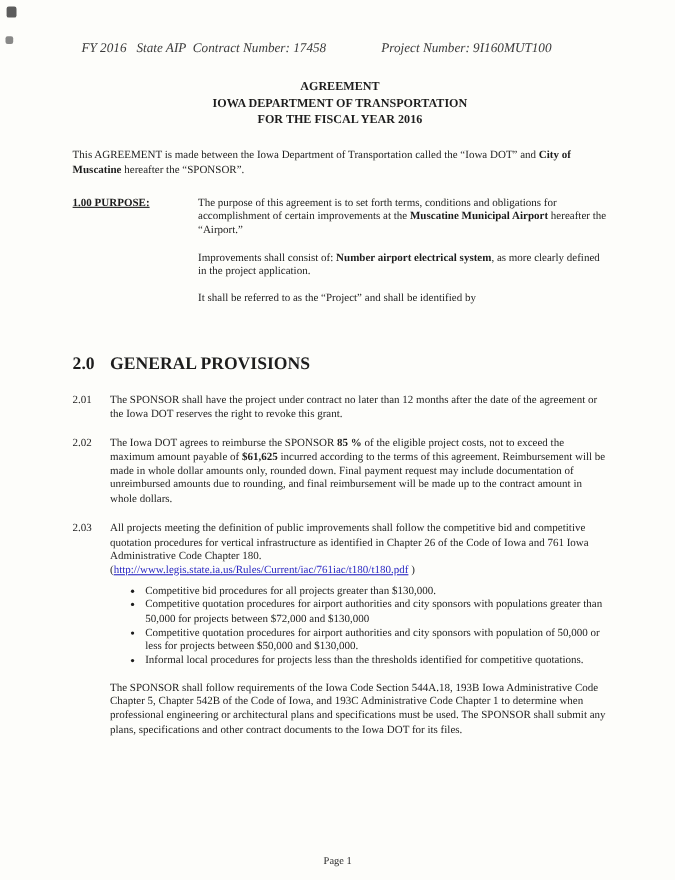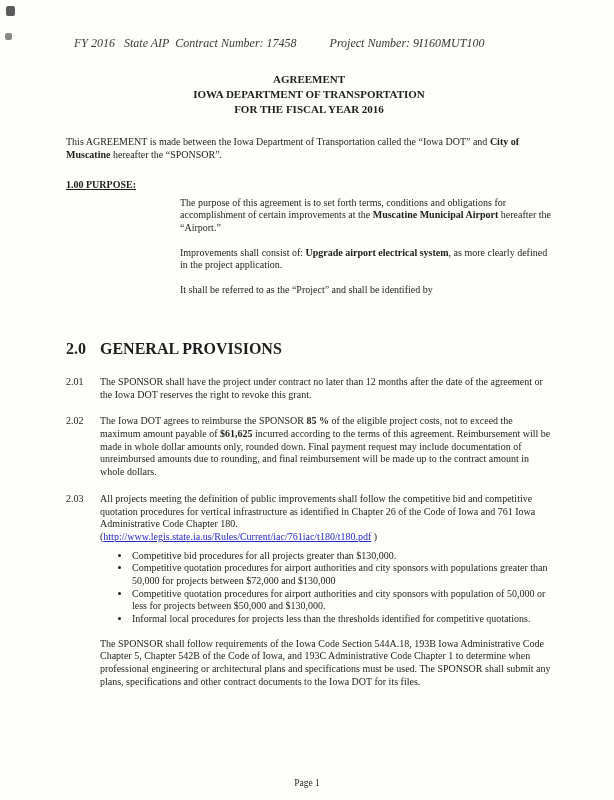--- a/index.html
+++ b/index.html
@@ -9,29 +9,29 @@
     background:#fdfdfa;
     font-family:"Liberation Serif", serif;
     font-size:10px; line-height:1.27; color:#1d1d1d;
     padding:36px 62px 0 66px;
   }
   .scan-artifact-1 { position:absolute; left:6px; top:6px; width:9px; height:10px; background:#3f3f3f; border-radius:2px; opacity:.85; }
   .scan-artifact-2 { position:absolute; left:5px; top:33px; width:7px; height:7px; background:#555; border-radius:2px; opacity:.7; }
 
   .header-line { display:flex; font-size:12px; color:#3a3a3a; padding-left:8px; margin-bottom:21px;font-style:italic; }
   .header-line span { white-space:pre; }
-  .header-right { margin-left:33px; }
+  .header-right { margin-left:50px; }
 
   .title-block { text-align:center; font-weight:bold; font-size:11px; line-height:15px; margin-bottom:19px; }
 
   .intro { margin-bottom:17px; max-width:492px; }
 
   .purpose { display:flex; margin-bottom:42px; }
   .purpose-label { width:114px; flex-shrink:0; font-weight:bold;text-decoration:underline; }
-  .purpose-body { flex:1; max-width:372px;margin-top:18px; }
+  .purpose-body { flex:1; max-width:372px; }
   .purpose-body .para + .para { margin-top:12px; }
   .id-lines { padding-left:40px; }
 
   .section-heading { display:flex; font-weight:bold; font-size:16px; margin-bottom:17px; }
   .section-number { width:34px; flex-shrink:0; }
 
   .provision { display:flex; margin-bottom:14px; }
   .prov-number { width:34px; flex-shrink:0; }
   .prov-body { flex:1; max-width:455px; }
 
@@ -62,21 +62,21 @@
   <div>IOWA DEPARTMENT OF TRANSPORTATION</div>
   <div>FOR THE FISCAL YEAR 2016</div>
 </div>
 
 <p class="intro"><span>This AGREEMENT is made between the Iowa Department of Transportation called the “Iowa DOT” and </span><b>City of Muscatine</b><span> hereafter the “SPONSOR”.</span></p>
 
 <div class="purpose">
   <div class="purpose-label">1.00 PURPOSE:</div>
   <div class="purpose-body">
     <p class="para"><span>The purpose of this agreement is to set forth terms, conditions and obligations for accomplishment of certain improvements at the </span><b>Muscatine Municipal Airport</b><span> hereafter the “Airport.”</span></p>
-    <p class="para"><span>Improvements shall consist of:  </span><b>Upgrade airport electrical system</b><span>, as more clearly defined in the project application.</span></p>
+    <p class="para"><span>Improvements shall consist of:  </span><b>Number airport electrical system</b><span>, as more clearly defined in the project application.</span></p>
     <p class="para">
       <span>It shall be referred to as the “Project” and shall be identified by</span>
     </p>
   </div>
 </div>
 
 <div class="section-heading">
   <div class="section-number">2.0</div>
   <div>GENERAL PROVISIONS</div>
 </div>

